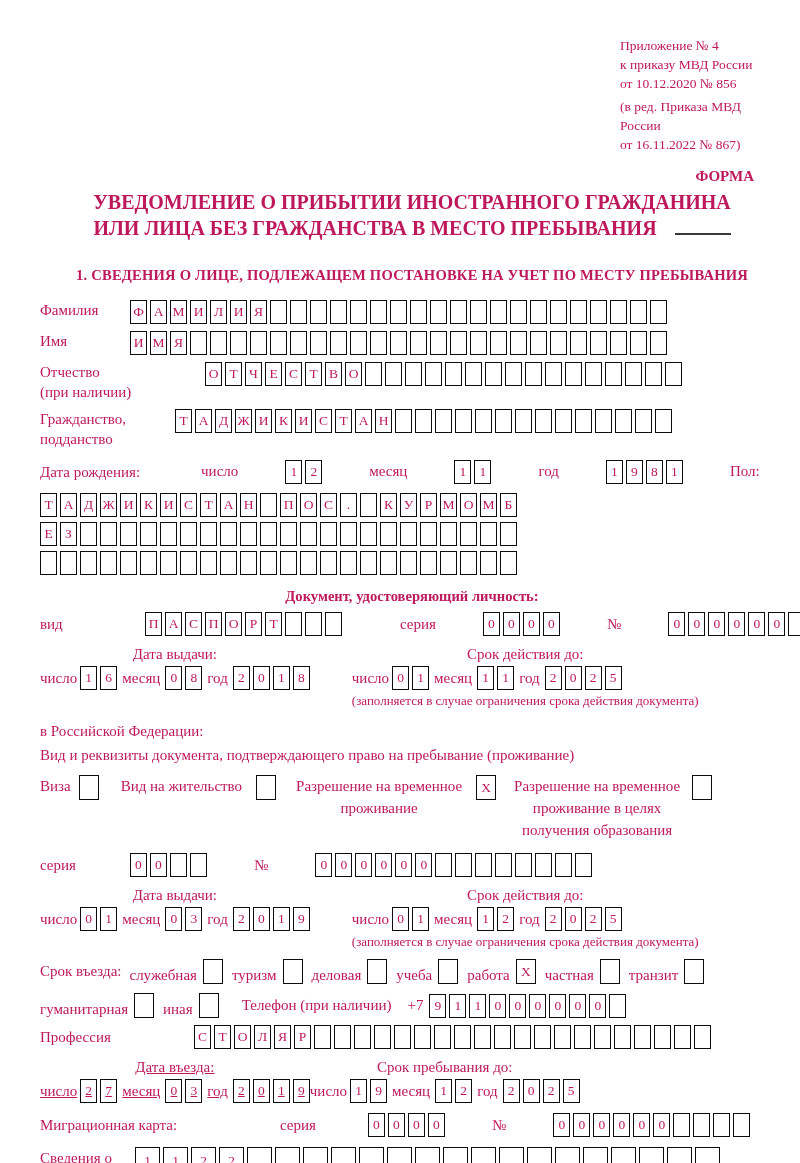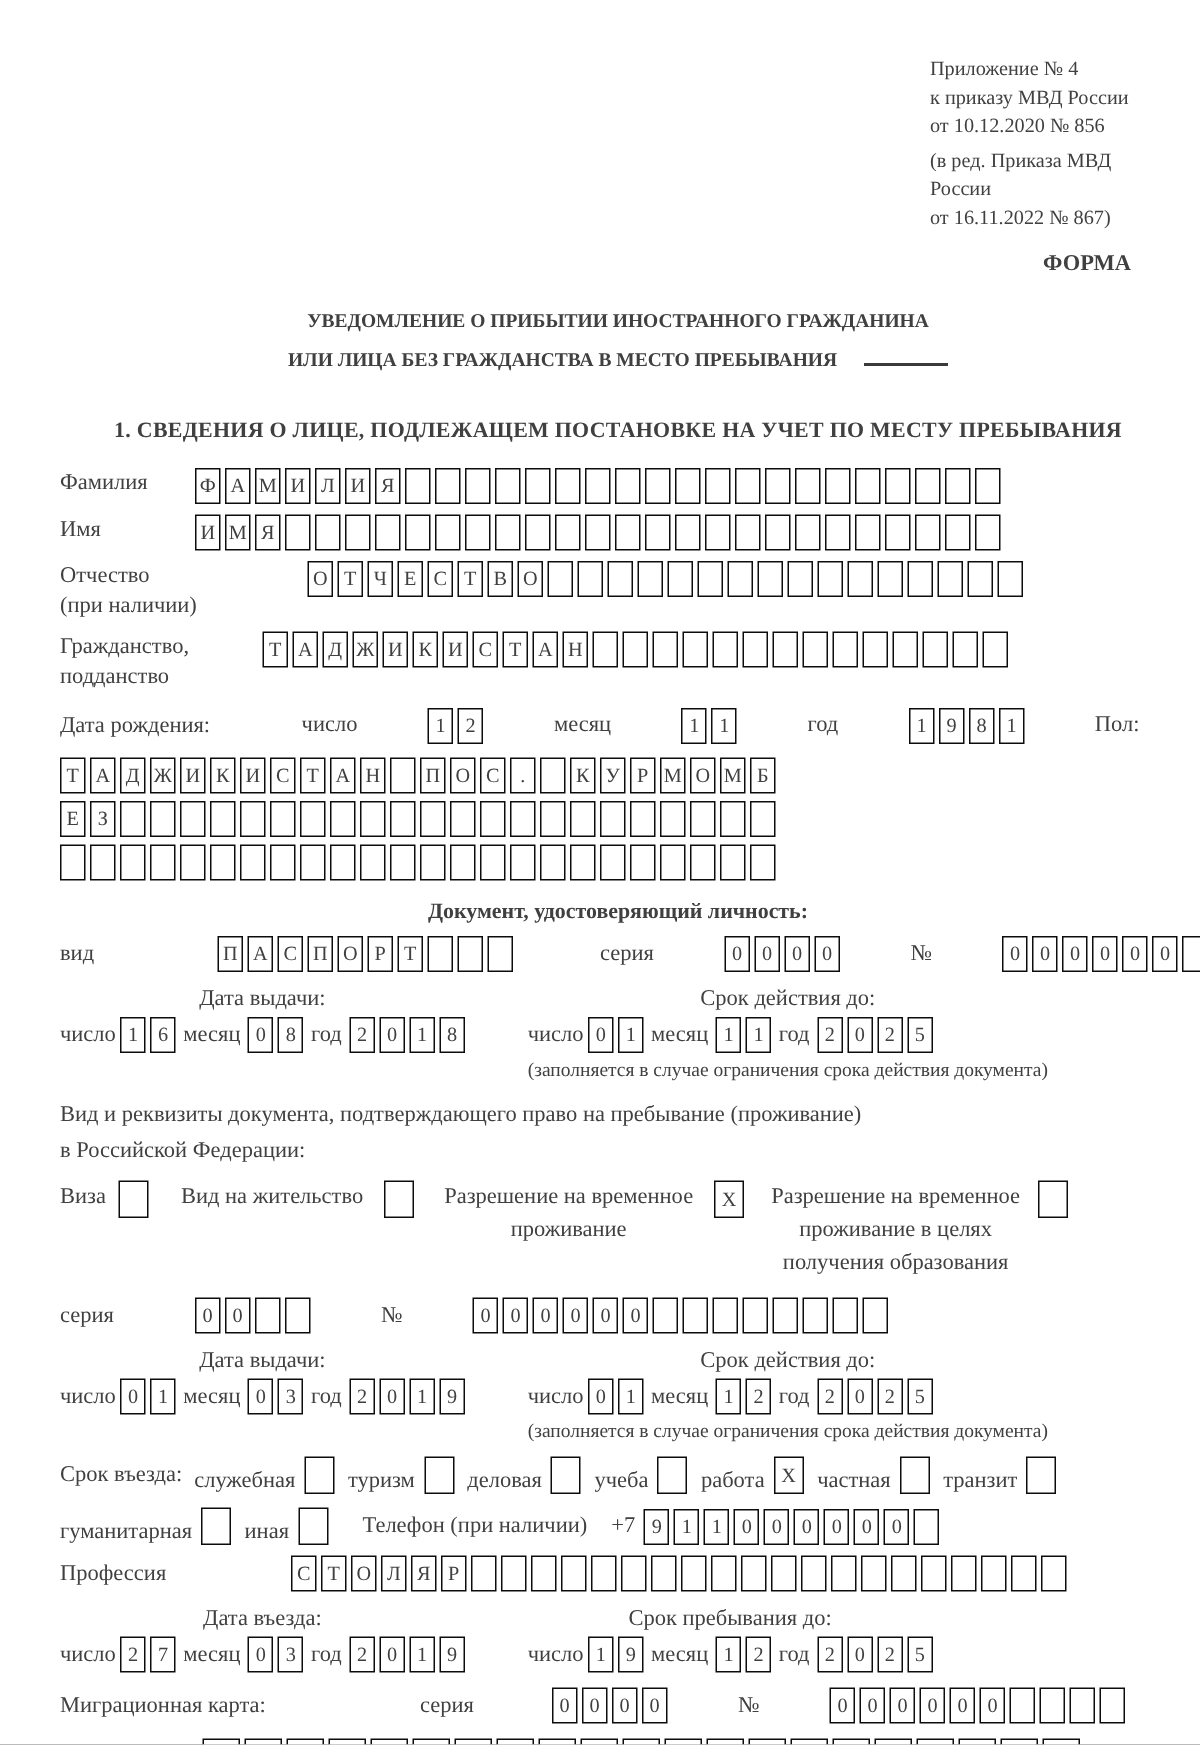--- a/index.html
+++ b/index.html
@@ -1,26 +1,26 @@
 <!DOCTYPE html>
 <html><head>
 <meta charset="utf-8">
 <style>
   * { box-sizing: border-box; margin: 0; padding: 0; }
   html, body { background: #888; }
   body { width: 800px; margin: 0 auto; }
   .page {
-    width: 800px; height: 1163px; background: #ffffff; color: #404040;
+    width: 800px; height: 1163px; background: #ffffff; color: #be185d;
     font-family: "Liberation Serif", "DejaVu Serif", serif;
     font-size: 15px; padding: 36px 16px 0 40px; position: relative; overflow: hidden;
   }
   .annex { margin-left: 580px; font-size: 13.5px; line-height: 19px; }
   .annex .gap { height: 4px; }
   .form-word { text-align: right; padding-right: 30px; font-weight: bold; font-size: 15px; margin-top: 14px; }
-  .title { text-align: center; font-weight: bold; font-size: 13px; line-height: 26px; margin-top: 16px; }
+  .title { text-align: center; font-weight: bold; font-size: 20px; line-height: 26px; margin-top: 4px; }
   .blank-line { display: inline-block; width: 56px; border-bottom: 2.5px solid #3a3a3a; margin-left: 18px; vertical-align: baseline; }
   .section-heading { text-align: center; font-weight: bold; font-size: 14.6px; margin-top: 26px; letter-spacing: 0.2px; }
 
   .row { display: flex; align-items: flex-start; margin-top: 7px; }
   .irow { display: flex; align-items: center; margin-top: 7px; gap: 42px; }
   .lab { line-height: 20px; flex-shrink: 0; }
   .w90 { width: 90px; } .w135 { width: 135px; } .w165 { width: 165px; }
   .w63 { width: 63px; } .w112 { width: 112px; } .w150 { width: 150px; } .w95 { width: 95px; }
 
   .cells { display: flex; gap: 3px; flex-shrink: 0; }
@@ -400,22 +400,22 @@
             <div class="cell">0</div>
             <div class="cell">2</div>
             <div class="cell">5</div>
           </span>
       </div>
       <div class="limit-note">(заполняется в случае ограничения срока действия документа)</div>
     </div>
   </div>
 
   <div class="intro">
+    <div>в Российской Федерации:</div>
     <div>Вид и реквизиты документа, подтверждающего право на пребывание (проживание)</div>
-    <div>в Российской Федерации:</div>
   </div>
 
   <div class="permits">
     <div class="permit">
       <span class="plabel">Виза</span>
       <span class="cells cb" style="margin-left:8px;">
           <div class="cell"></div>
         </span>
     </div>
     <div class="permit" style="margin-left:22px;">
@@ -621,21 +621,21 @@
         <div class="cell"></div>
         <div class="cell"></div>
         <div class="cell"></div>
         <div class="cell"></div>
         <div class="cell"></div>
         <div class="cell"></div>
       </span>
   </div>
 
   <div class="dates-row">
-    <div class="dg" style="margin-right:42px;">
+    <div class="dg" style="text-decoration:underline;">
       <div class="head">Дата въезда:</div>
       <div class="dl">
         <span>число</span>
         <span class="cells" style="margin-left:3px;">
             <div class="cell">2</div>
             <div class="cell">7</div>
           </span>
         <span class="dlab">месяц</span>
         <span class="cells">
             <div class="cell">0</div>

